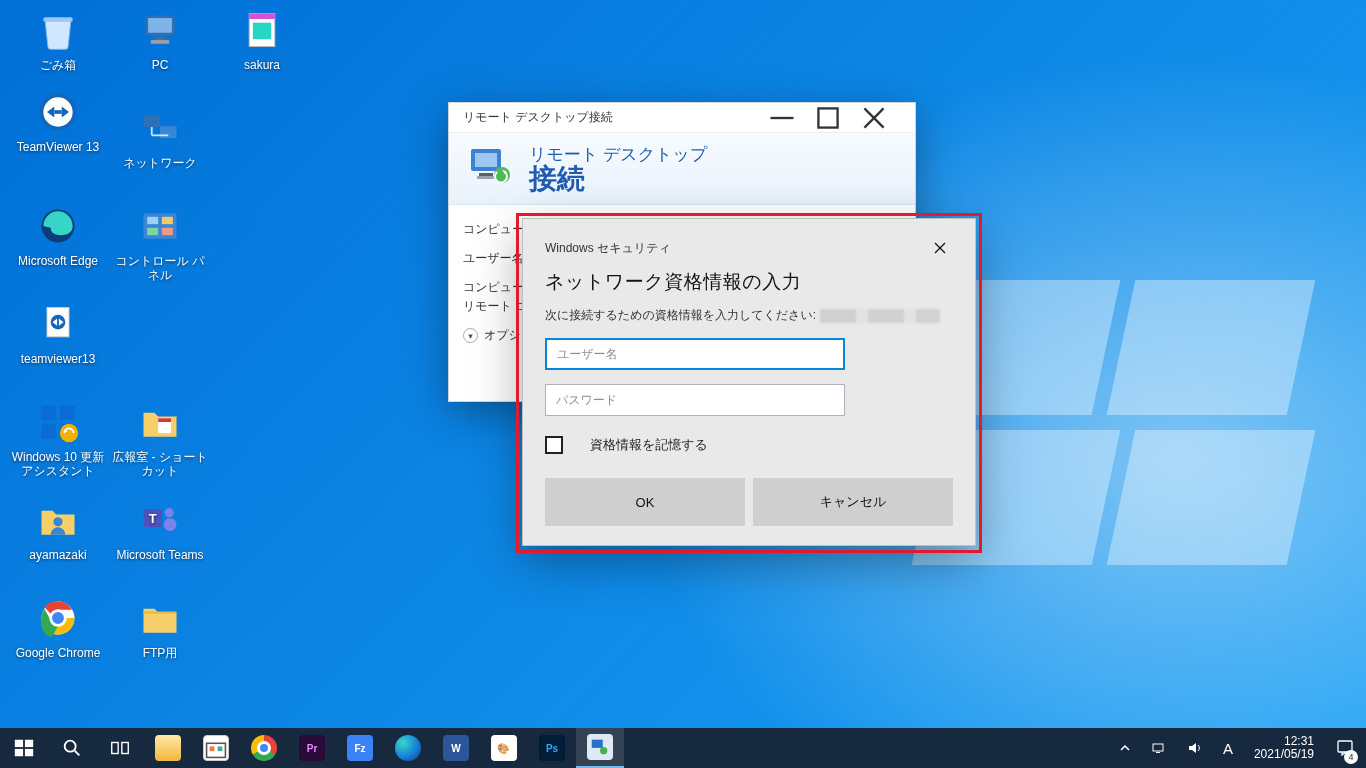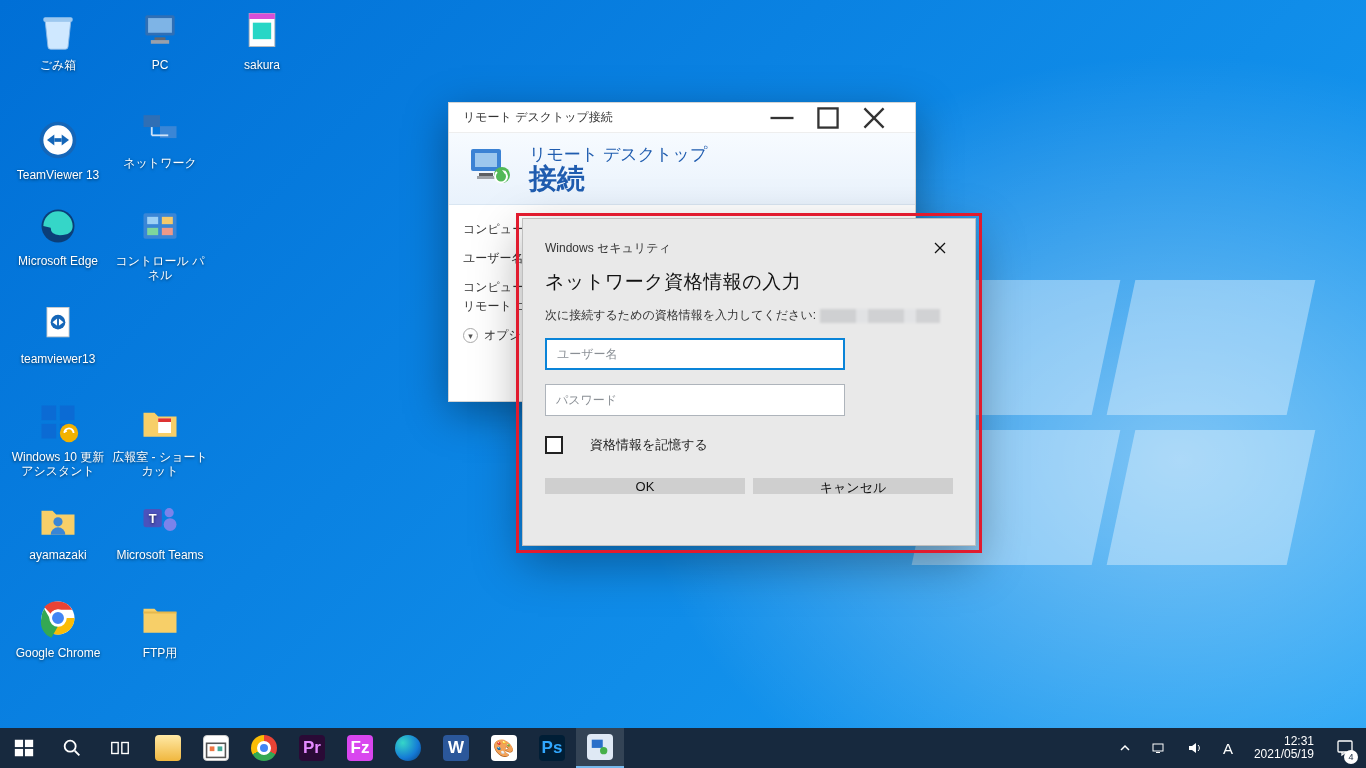--- a/index.html
+++ b/index.html
@@ -55,27 +55,27 @@
   .sec .hd{display:flex;justify-content:space-between;align-items:center;font-size:12px;color:#333;margin-bottom:6px}
   .sec .xbtn{width:26px;height:26px;display:flex;align-items:center;justify-content:center}
   .sec h1{font-size:19px;font-weight:400;color:#111;margin:8px 0 12px;letter-spacing:.5px}
   .sec .sub{font-size:12px;color:#333;margin-bottom:14px}
   .sec .blur{display:inline-block;width:120px;height:14px;background:linear-gradient(90deg,#cfd0d2 30%,#e1e2e4 30% 40%,#d0d1d3 40% 70%,#e2e3e5 70% 80%,#d1d2d4 80%);vertical-align:middle;margin-left:4px;filter:blur(1px)}
   .sec input[type=text],.sec input[type=password]{width:300px;height:32px;border:1px solid #aeb4bb;background:#fff;padding:0 10px;font-size:12px;color:#333;display:block;margin-bottom:14px}
   .sec input[type=text]{border:2px solid #0a84d8;outline:none}
   .sec .chk{display:flex;gap:27px;font-size:13px;color:#222;margin:20px 0 24px}
   .sec .chk .box{width:18px;height:18px;border:2px solid #222;background:#fff}
   .sec .btns{display:flex;gap:8px}
-  .sec .btns button{flex:1;height:16px;border:none;background:var(--btn-gray);font-size:13px;color:#111;cursor:pointer}
+  .sec .btns button{flex:1;height:48px;border:none;background:var(--btn-gray);font-size:13px;color:#111;cursor:pointer}
 
   
   .taskbar{position:absolute;left:0;right:0;bottom:0;height:40px;background:#17293e;display:flex;align-items:center;color:#fff}
   .tb{width:48px;height:40px;display:flex;align-items:center;justify-content:center}
   .tb svg{width:22px;height:22px}
-  .tb .sq{width:26px;height:26px;border-radius:4px;display:flex;align-items:center;justify-content:center;font-size:17px;font-weight:bold;color:#fff}
+  .tb .sq{width:26px;height:26px;border-radius:4px;display:flex;align-items:center;justify-content:center;font-size:10px;font-weight:bold;color:#fff}
   .tb.active{background:rgba(255,255,255,.12);border-bottom:2px solid #76b9ed}
   .spacer{flex:1}
   .tray{display:flex;align-items:center;gap:10px;padding:0 6px;font-size:12px}
   .tray .dt{line-height:13px;text-align:right;padding:0 6px}
   .tray .cell{height:40px;display:flex;align-items:center;justify-content:center;padding:0 5px}
   .notif{width:30px;height:40px;display:flex;align-items:center;justify-content:center;position:relative}
   .notif .badge{position:absolute;right:2px;bottom:4px;width:14px;height:14px;border-radius:50%;background:#fff;color:#17293e;font-size:9px;display:flex;align-items:center;justify-content:center}
   ::placeholder{color:#8a8f95}
 </style>
 </head>
@@ -112,21 +112,21 @@
       <div class="gl">
         <svg viewBox="0 0 48 48">
           <rect x="8" y="8" width="32" height="22" rx="2" fill="#2f6fb5"></rect>
           <rect x="11" y="11" width="26" height="16" fill="#7eb4e6"></rect>
           <rect x="18" y="32" width="12" height="3" fill="#636770"></rect>
           <rect x="14" y="35" width="20" height="4" fill="#9aa0aa"></rect>
         </svg>
       </div>
       <div class="lbl">PC</div>
     </div>
-    <div class="icon" style="left: 8px; top: 116px; text-align: center;">
+    <div class="icon" style="left: 8px; top: 88px; text-align: center;">
       <div class="gl">
         <svg viewBox="0 0 48 48">
           <circle cx="24" cy="24" r="18" fill="#fff"></circle>
           <circle cx="24" cy="24" r="18" fill="none" stroke="#1466b8" stroke-width="4"></circle>
           <polygon points="12,24 20,18 20,30" fill="#1466b8"></polygon>
           <polygon points="36,24 28,18 28,30" fill="#1466b8"></polygon>
           <rect x="20" y="22" width="8" height="4" fill="#1466b8"></rect>
         </svg>
       </div>
       <div class="lbl">TeamViewer 13</div>
@@ -367,21 +367,21 @@
     </div>
   <div class="tb">
       <span class="sq" style="border-radius:50%;background:conic-gradient(#ea4335 0 120deg,#34a853 120deg 240deg,#fbbc05 240deg);position:relative">
         <span style="position:absolute;inset:6px;background:#4285f4;border-radius:50%;border:3px solid #fff"></span>
       </span>
     </div>
   <div class="tb">
       <span class="sq" style="background:#2a0a36;color:#e48bff">Pr</span>
     </div>
   <div class="tb">
-      <span class="sq" style="background:#d946ef">Fz</span>
+      <span class="sq" style="background:#3b82f6">Fz</span>
     </div>
   <div class="tb">
       <span class="sq" style="border-radius:50%;background:radial-gradient(circle at 30% 30%,#35d6c8,#147ad6 60%,#0b3e78)"></span>
     </div>
   <div class="tb">
       <span class="sq" style="background:#2b579a">W</span>
     </div>
   <div class="tb">
       <span class="sq" style="background:#fff">🎨</span>
     </div>

